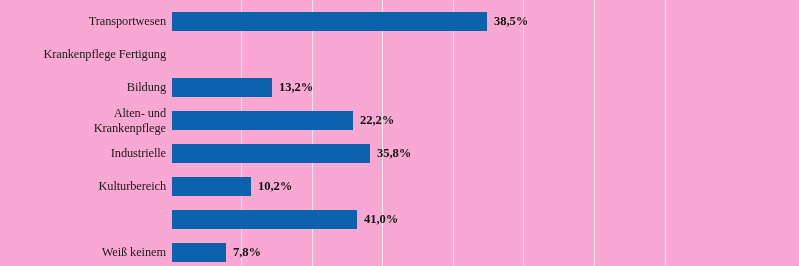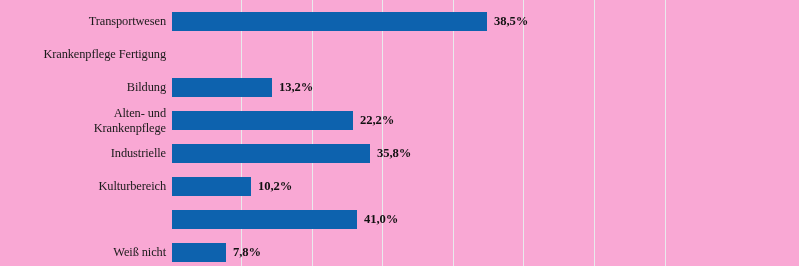--- a/index.html
+++ b/index.html
@@ -146,20 +146,20 @@
   </div>
 
   <div class="row" style="top:203px">
     <div class="bar-wrap">
       <span class="bar" style="width:185px"></span>
       <span class="value-label">41,0%</span>
     </div>
   </div>
 
   <div class="row" style="top:236px">
-    <div class="cat-label">Weiß nicht</div>
+    <div class="cat-label">Weiß keinem</div>
     <div class="bar-wrap">
       <span class="bar" style="width:54px"></span>
       <span class="value-label">7,8%</span>
     </div>
   </div>
 
 </div>
 
 </body></html>

